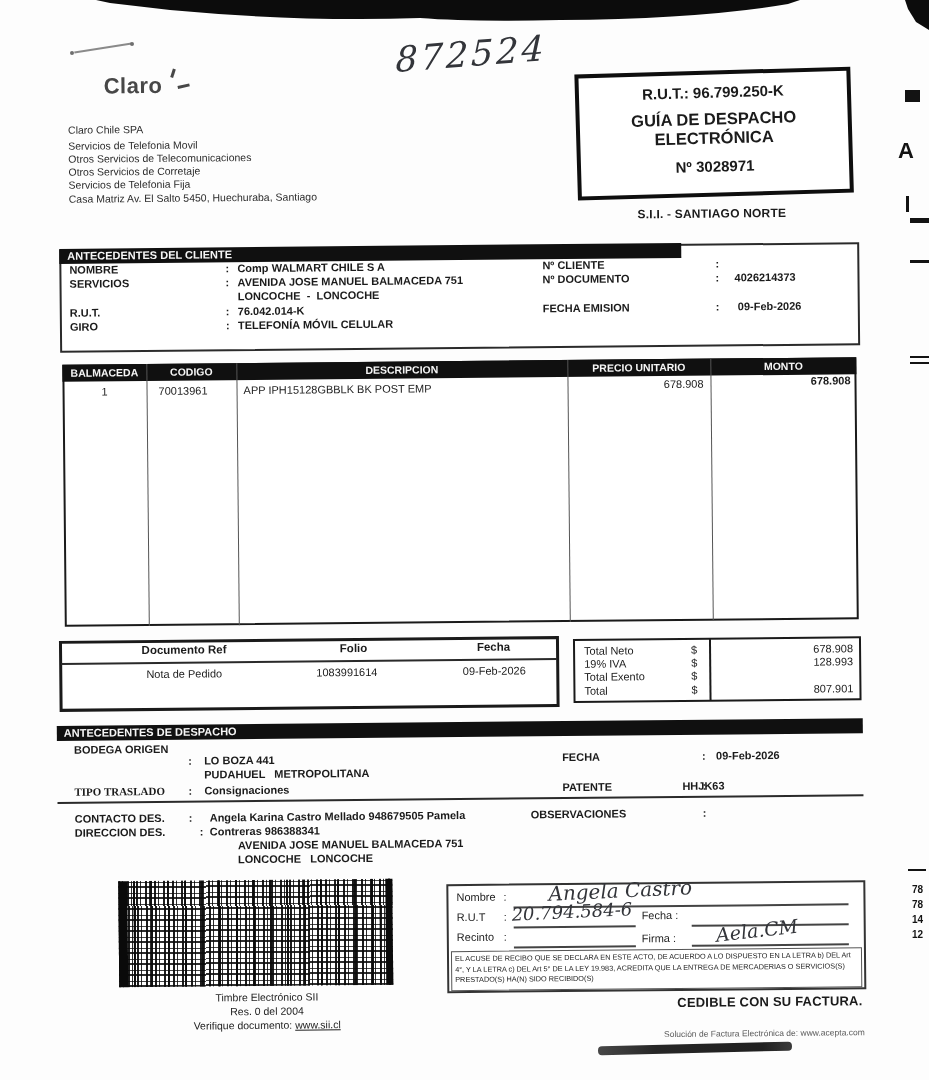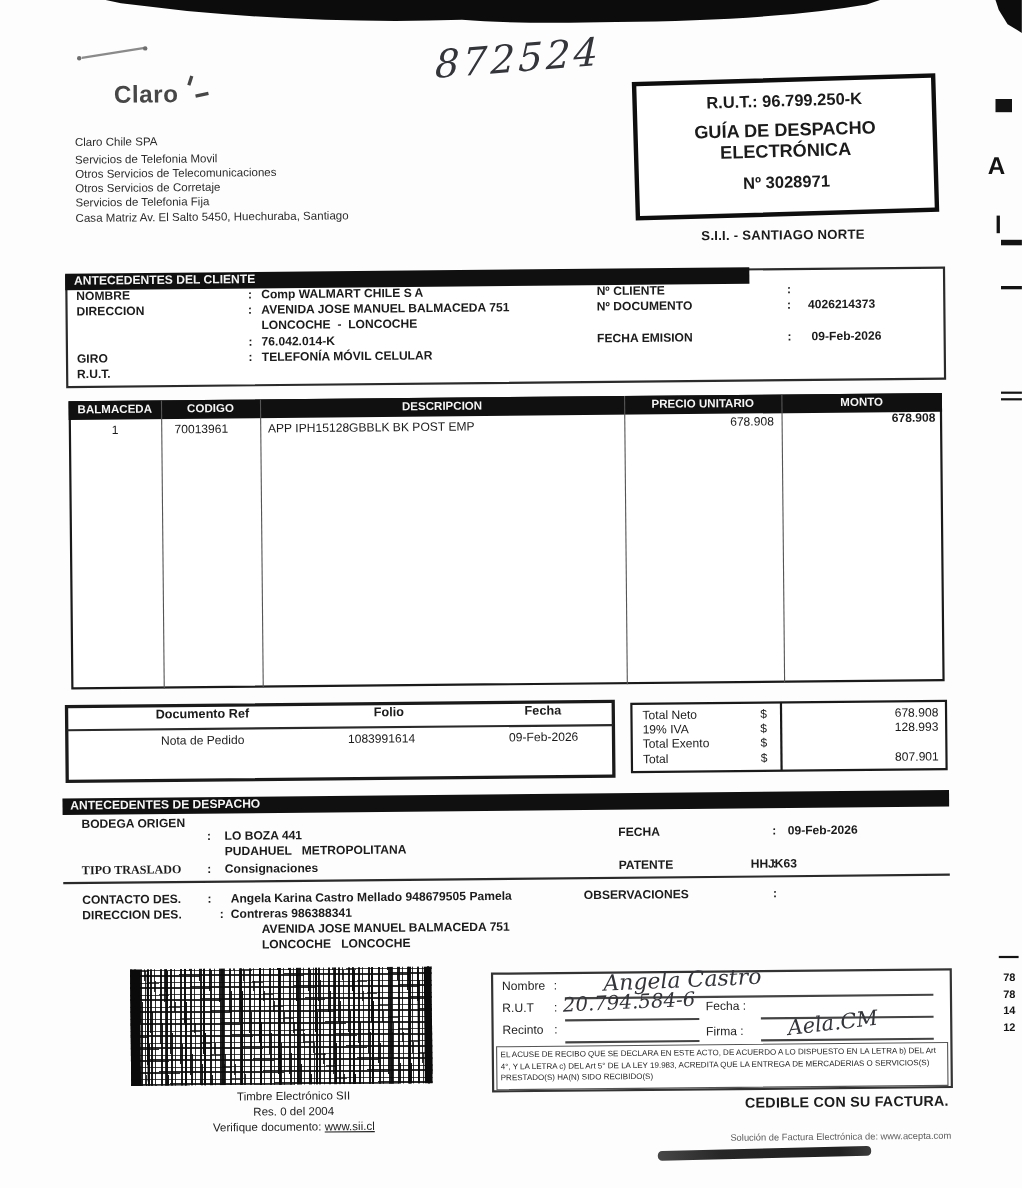--- a/index.html
+++ b/index.html
@@ -131,25 +131,25 @@
       </div>
       <div class="l4">Nº 3028971</div>
     </div>
     <div class="abs sii">S.I.I. - SANTIAGO NORTE</div>
 
     <div class="abs clientbox"></div>
     <div class="abs bar clientbar">ANTECEDENTES DEL CLIENTE</div>
     <div class="abs b f11" style="left:72px;top:260px;">NOMBRE</div>
     <div class="abs b f11" style="left:228px;top:260px;">:</div>
     <div class="abs b f11 val" style="left:240px;top:260px;">Comp WALMART CHILE S A</div>
-    <div class="abs b f11" style="left:72px;top:274px;">DIRECCION</div>
+    <div class="abs b f11" style="left:72px;top:274px;">SERVICIOS</div>
     <div class="abs b f11" style="left:228px;top:274px;">:</div>
     <div class="abs b f11 val" style="left:240px;top:274px;">AVENIDA JOSE MANUEL BALMACEDA 751</div>
     <div class="abs b f11 val" style="left:240px;top:288px;">LONCOCHE  -  LONCOCHE</div>
-    <div class="abs b f11" style="left:72px;top:303px;margin-top:28px;">R.U.T.</div>
+    <div class="abs b f11" style="left:72px;top:303px;">R.U.T.</div>
     <div class="abs b f11" style="left:228px;top:303px;">:</div>
     <div class="abs b f11 val" style="left:240px;top:303px;">76.042.014-K</div>
     <div class="abs b f11" style="left:72px;top:317px;">GIRO</div>
     <div class="abs b f11" style="left:228px;top:317px;">:</div>
     <div class="abs b f11 val" style="left:240px;top:317px;">TELEFONÍA MÓVIL CELULAR</div>
     <div class="abs b f11" style="left:545px;top:260px;">Nº CLIENTE</div>
     <div class="abs b f11" style="left:718px;top:260px;">:</div>
     <div class="abs b f11" style="left:545px;top:274px;">Nº DOCUMENTO</div>
     <div class="abs b f11" style="left:718px;top:274px;">:</div>
     <div class="abs b f11" style="left:737px;top:274px;">4026214373</div>

